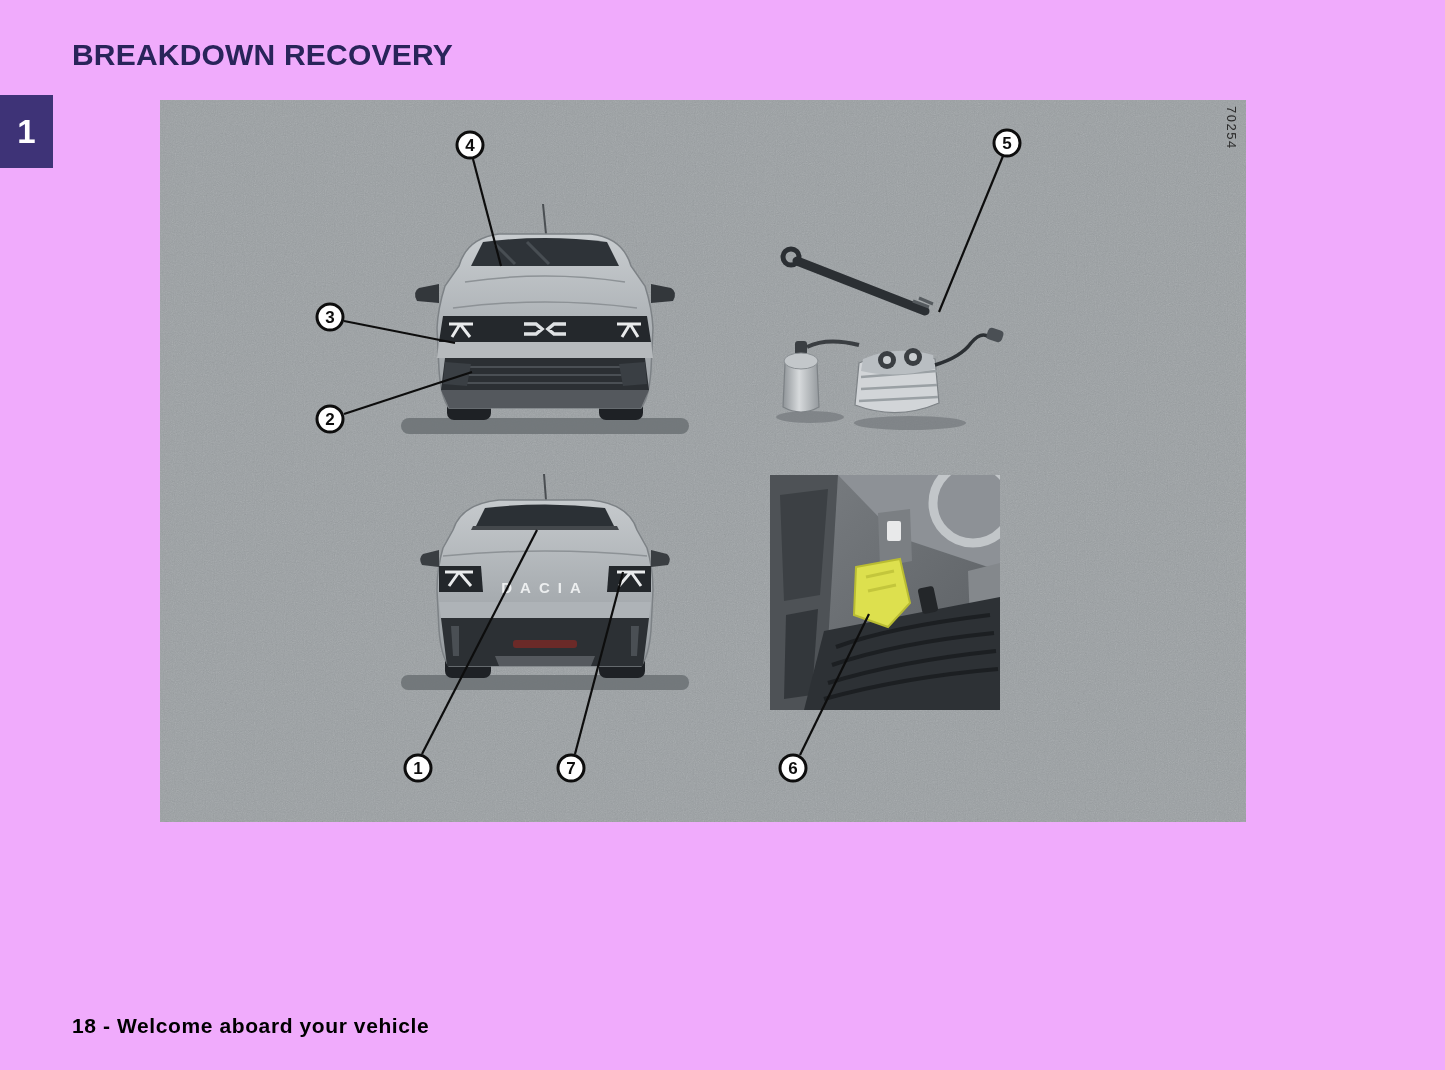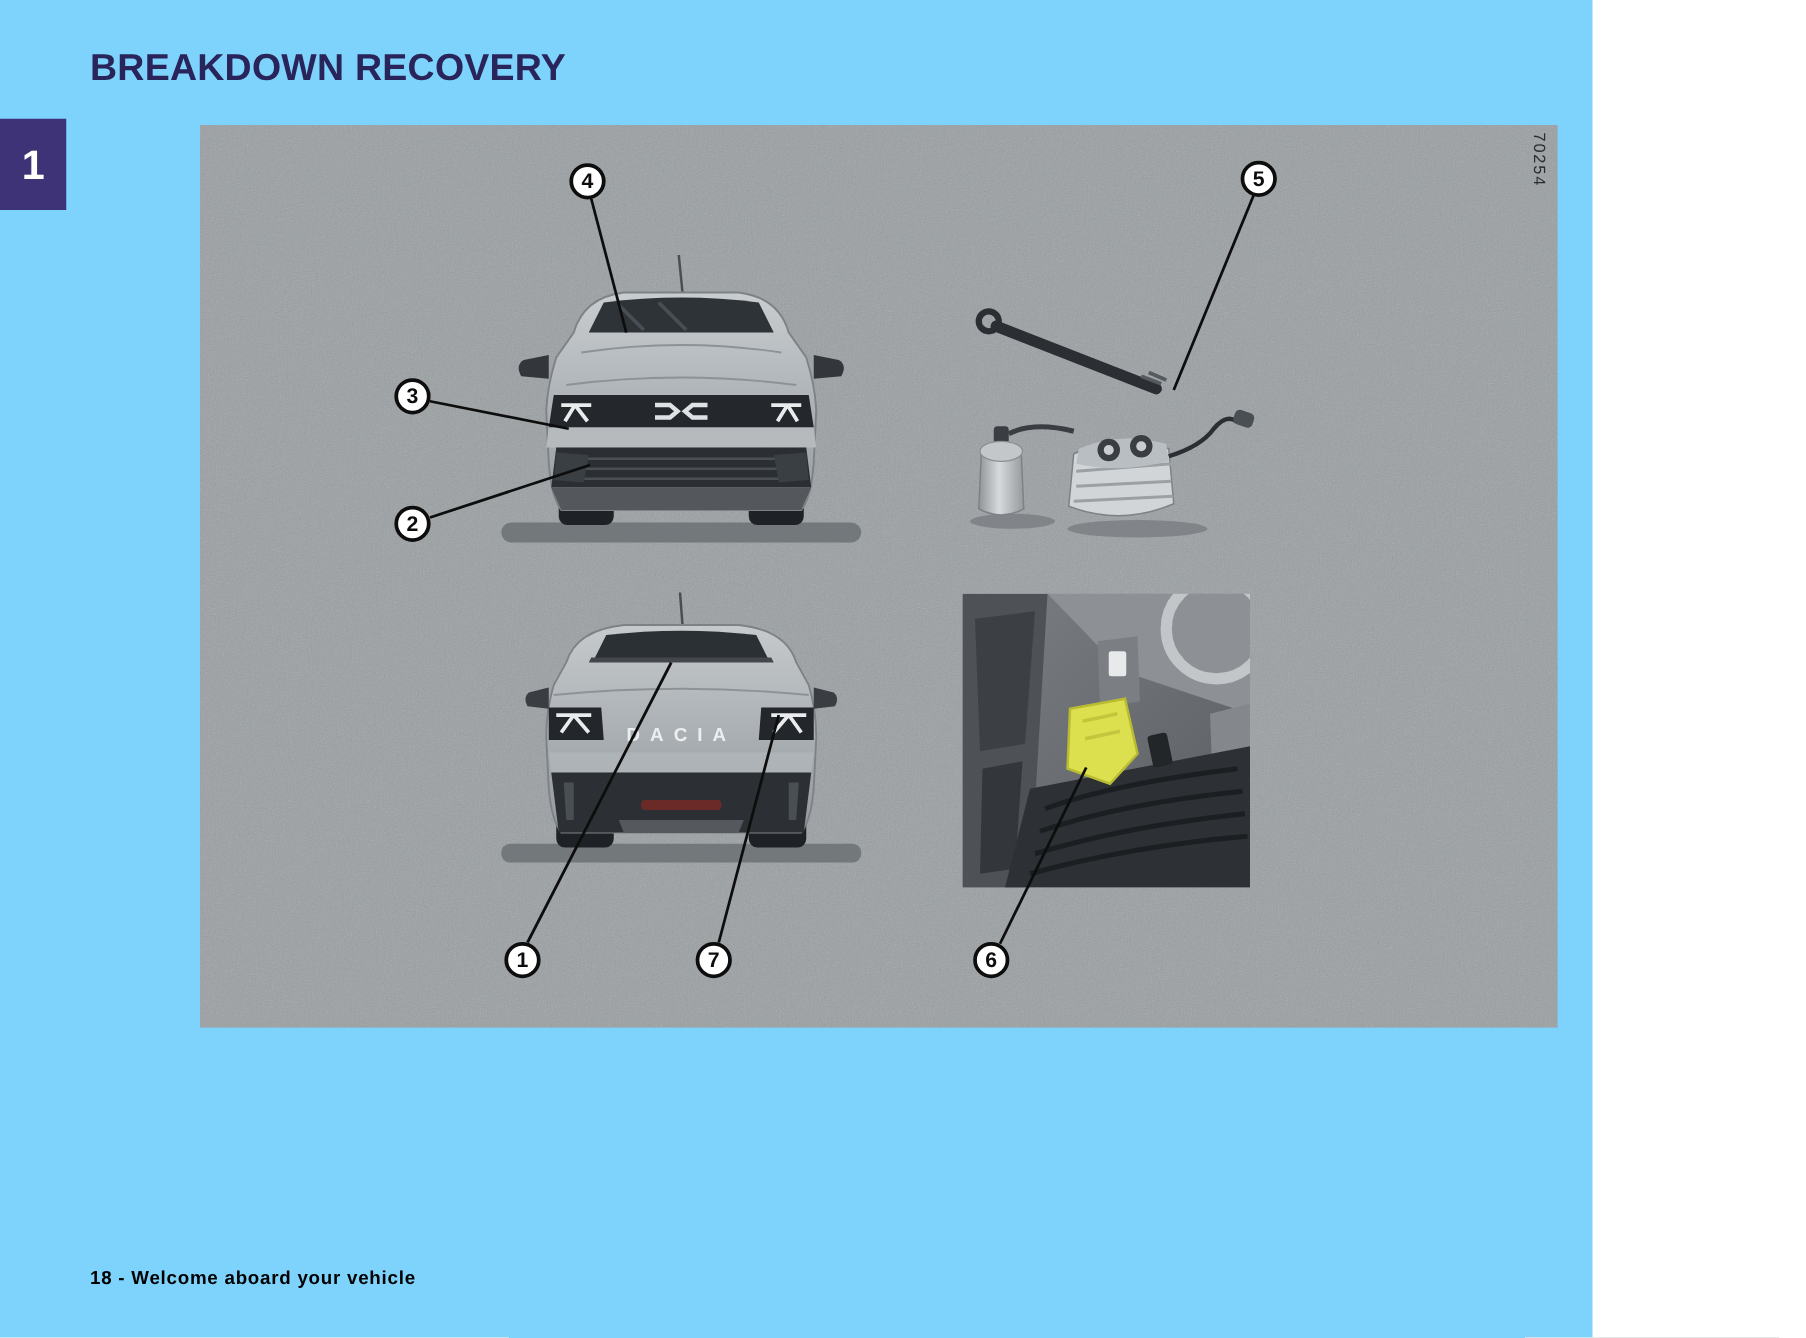--- a/index.html
+++ b/index.html
@@ -1,17 +1,17 @@
 <!DOCTYPE html>
 <html><head>
 <meta charset="utf-8">
 <style>
   * { margin:0; padding:0; box-sizing:border-box; }
   html,body { width:1445px; height:1070px; background:#ffffff; font-family:"Liberation Sans", sans-serif; }
-  .page { position:relative; width:1274px; height:1070px; background:#7dd3fc; overflow:hidden; }
+  .page { position:relative; width:1445px; height:1070px; background:#f0abfc; overflow:hidden; }
 
   .title { position:absolute; left:72px; top:38px; font-size:30px; font-weight:700;
            color:#29245a; letter-spacing:0.2px; }
 
   .section-tab { position:absolute; left:0; top:95px; width:53px; height:73px;
                  background:#3e3377; color:#ffffff; display:flex; align-items:center;
                  justify-content:center; font-size:33px; font-weight:700; }
 
   .figure { position:absolute; left:160px; top:100px; width:1086px; height:722px;
             overflow:hidden; background:#9ba0a3; }
@@ -25,21 +25,21 @@
   .interior { left:610px; top:375px; width:230px; height:235px; }
 
   .callout { position:absolute; width:29px; height:29px; border:3px solid #0d0d0d;
              border-radius:50%; background:#ffffff; display:flex; align-items:center;
              justify-content:center; font-weight:700; font-size:17px; color:#0d0d0d;
              transform:translate(-50%,-50%); }
 
   .figure-ref { position:absolute; top:6px; right:7px; writing-mode:vertical-rl;
                 font-size:13px; color:#2b2b2b; letter-spacing:1.5px; font-weight:400; }
 
-  .footer { position:absolute; left:72px; top:1014px; font-size:15px; font-weight:700;
+  .footer { position:absolute; left:72px; top:1014px; font-size:21px; font-weight:700;
             color:#000000; letter-spacing:0.6px; }
 </style>
 </head>
 <body>
 
 <div class="page">
 
   <h1 class="title">BREAKDOWN RECOVERY</h1>
 
   <div class="section-tab">

